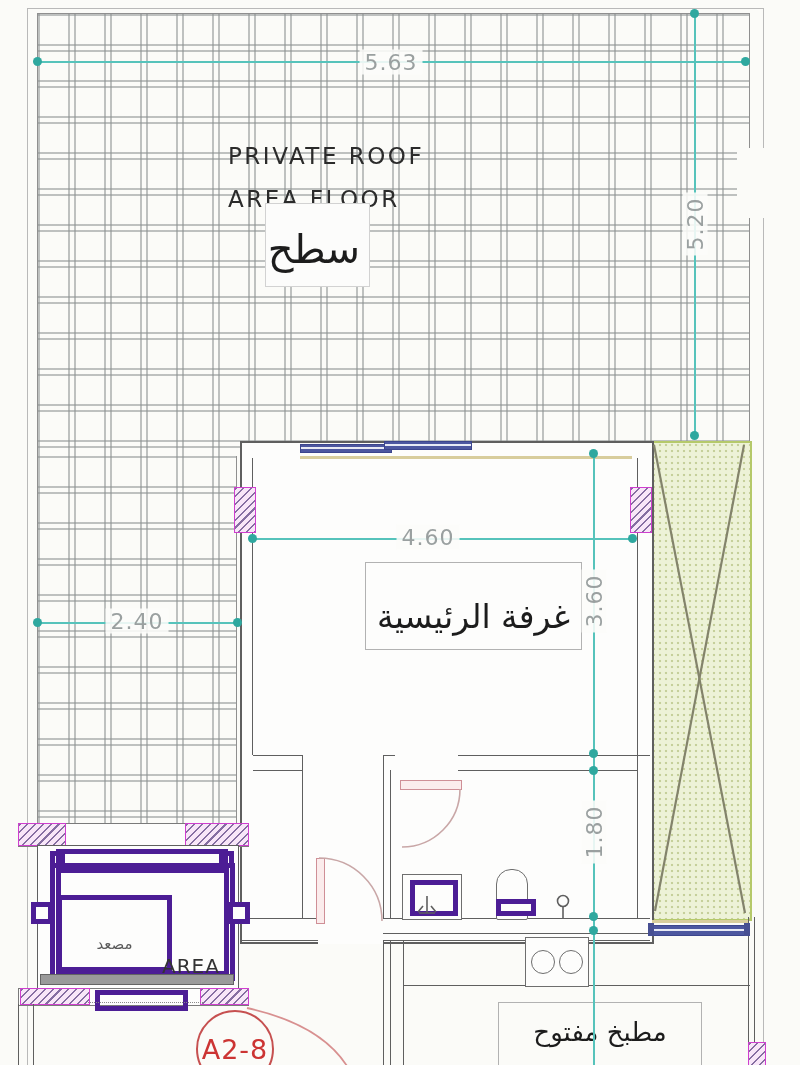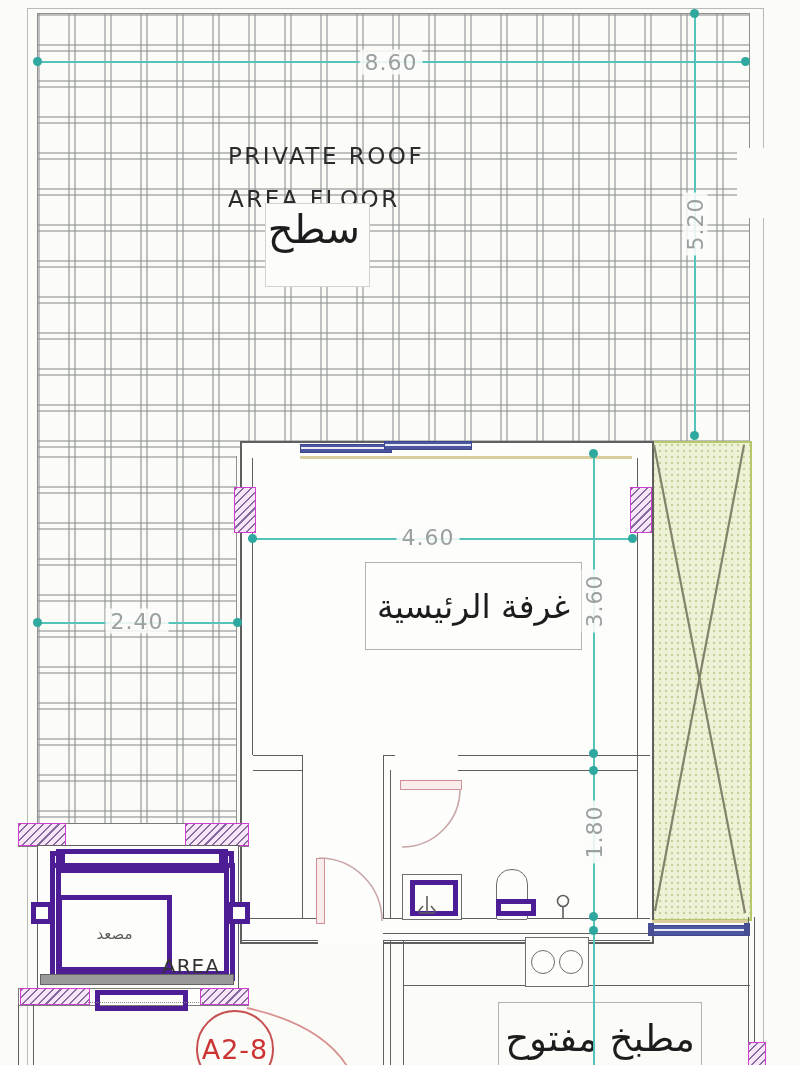--- a/index.html
+++ b/index.html
@@ -46,21 +46,21 @@
   .dimh{height:1.6px;background:var(--dim,#56c3bb);}
   .dimv{width:1.6px;background:var(--dim,#56c3bb);}
   .dot{width:9px;height:9px;border-radius:50%;background:var(--dimdot,#2fa89f);margin:-4.5px 0 0 -4.5px;}
   .dimlab{
     font-size:22px;color:var(--dimtext,#9aa0a0);letter-spacing:1px;
     background:rgba(252,252,249,.88);padding:0 5px;white-space:nowrap;
     transform:translate(-50%,-50%);
   }
   .dimlab.rot{transform:translate(-50%,-50%) rotate(-90deg);}
   .enlab{font-size:23px;letter-spacing:2.5px;color:#2b2b2b;white-space:nowrap;}
-  .arlab{direction:rtl;white-space:nowrap;}
+  .arlab{direction:rtl;white-space:nowrap;margin-top:20px;}
   .liftbar{background:#9a9a9a;border:1px solid #646464;}
   .marker{
     border:2.2px solid #c65050;border-radius:50%;
     display:flex;align-items:center;justify-content:center;
     color:var(--red,#cc3433);font-size:27px;letter-spacing:1px;background:transparent;
   }
   svg{position:absolute;left:0;top:0;}
   .arc{fill:none;stroke:#c9a7a7;stroke-width:1.6;}
   .xline{stroke:#83836b;stroke-width:2.2;}
   .fixstroke{stroke:#5f5f5f;stroke-width:1.6;fill:none;}
@@ -169,31 +169,31 @@
 
   <div class="a enlab" style="left:228px;top:143px">PRIVATE ROOF</div>
   <div class="a enlab" style="left:228px;top:186px">AREA FLOOR</div>
   <div class="a" style="left:265px;top:203px;width:103px;height:82px;background:#fcfcfb;border:1px solid #d2d2d2"></div>
   <div class="a arlab planText" style="left:275px;top:206px;width:85px;text-align:center;font-size:40px">سطح</div>
 
   <div class="a labelbox" style="left:365px;top:562px;width:215px;height:86px">
     <span class="arlab planText" style="font-size:33px">غرفة الرئيسية</span>
   </div>
   <div class="a labelbox" style="left:498px;top:1002px;width:202px;height:70px;border-bottom:none;align-items:flex-start">
-    <span class="arlab planText" style="font-size:37px;margin-top:14px">مطبخ مفتوح</span>
+    <span class="arlab planText" style="font-size:26px;margin-top:14px">مطبخ مفتوح</span>
   </div>
 
   <div class="a marker" style="left:196px;top:1010px;width:74px;height:74px">
     <span>A2-8</span>
   </div>
 
   <div class="a dimh" style="left:37px;top:61px;width:708px"></div>
   <div class="a dot" style="left:37px;top:61px"></div>
   <div class="a dot" style="left:745px;top:61px"></div>
-  <div class="a dimlab" style="left:391px;top:62px">8.60</div>
+  <div class="a dimlab" style="left:391px;top:62px">5.63</div>
 
   <div class="a dimv" style="left:694px;top:13px;height:422px"></div>
   <div class="a dot" style="left:694px;top:13px"></div>
   <div class="a dot" style="left:694px;top:435px"></div>
   <div class="a dimlab rot" style="left:695px;top:224px">5.20</div>
 
   <div class="a dimh" style="left:37px;top:622px;width:200px"></div>
   <div class="a dot" style="left:37px;top:622px"></div>
   <div class="a dot" style="left:237px;top:622px"></div>
   <div class="a dimlab" style="left:137px;top:621px">2.40</div>

